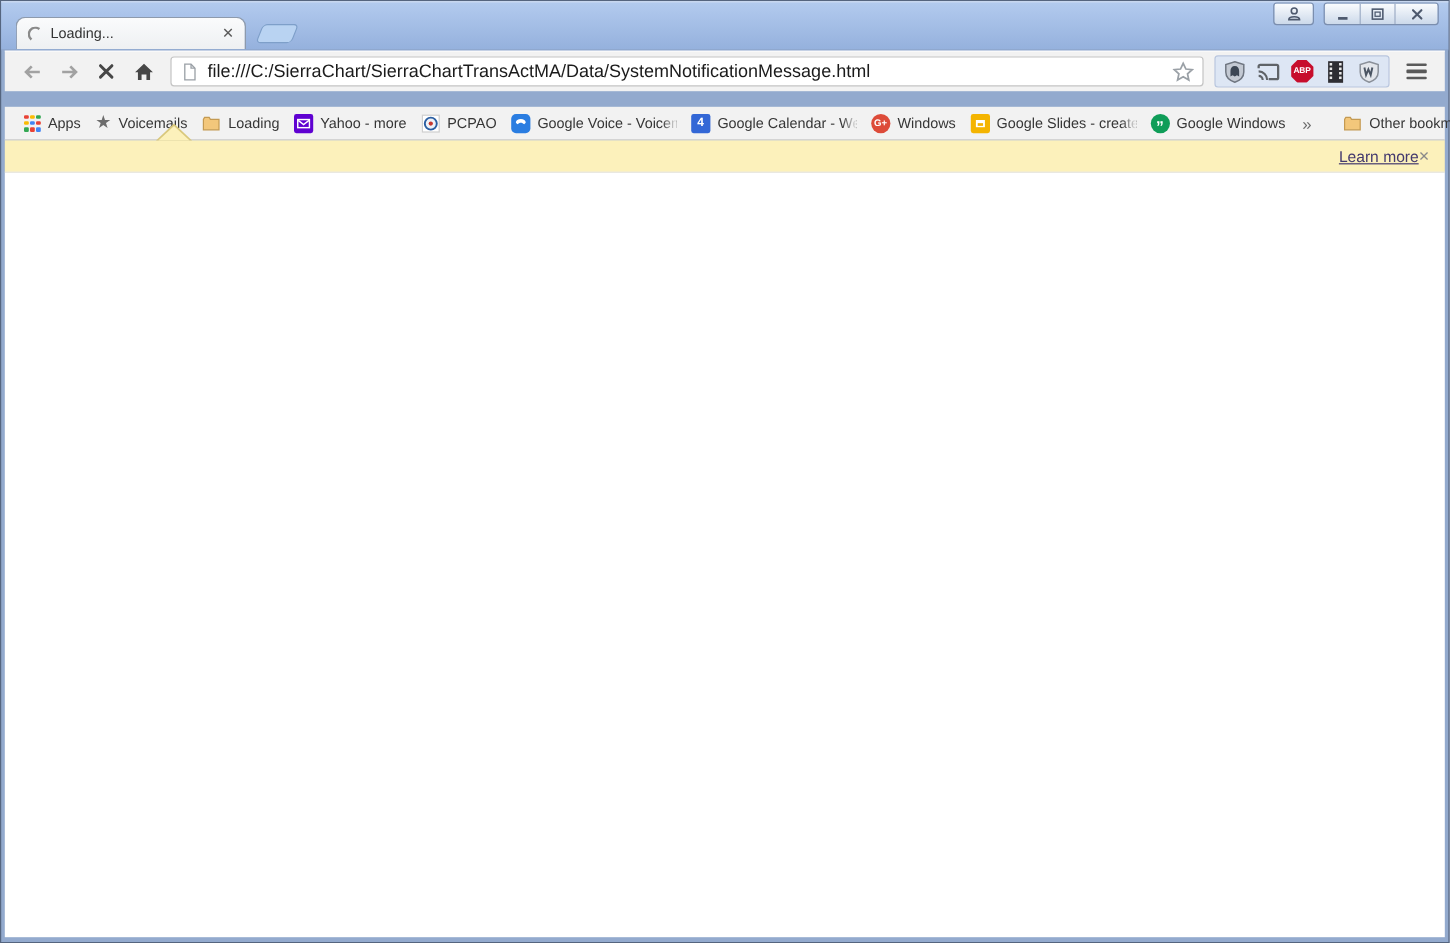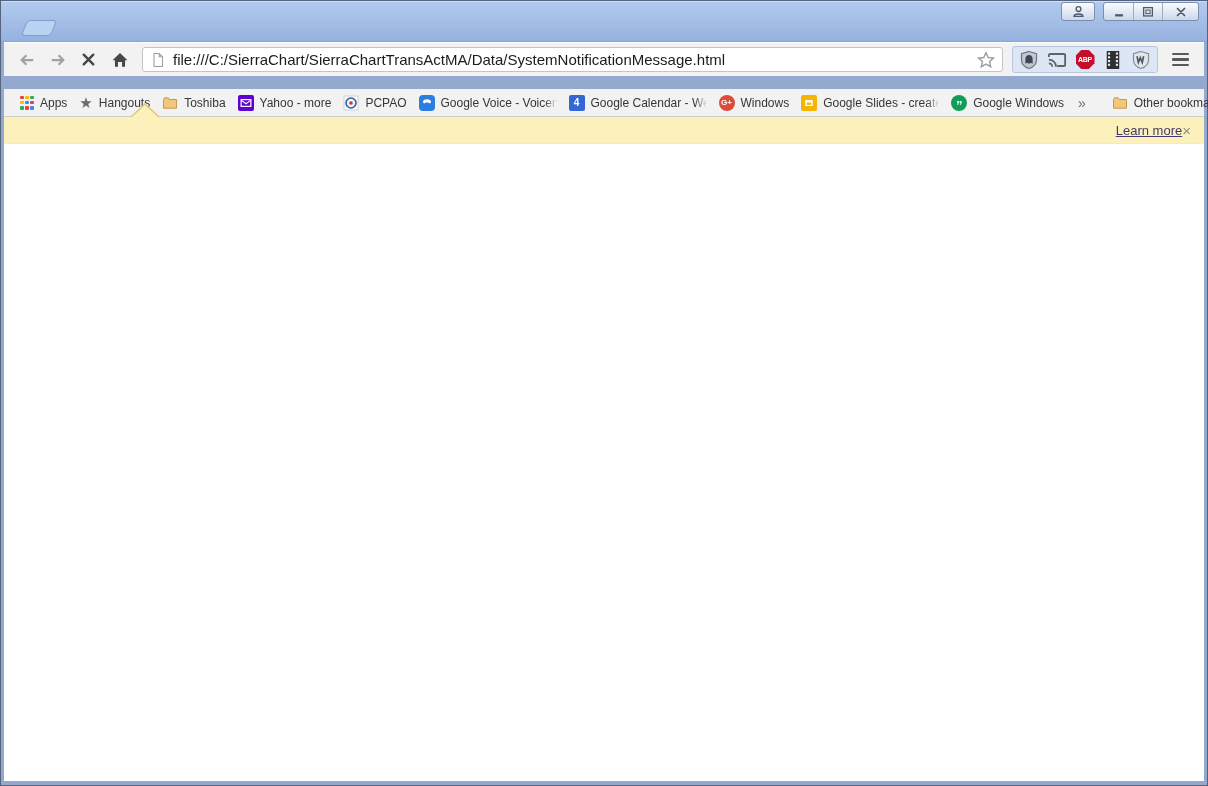--- a/index.html
+++ b/index.html
@@ -83,20 +83,25 @@
 
   .content { flex:1; background:#ffffff; }
 </style>
 </head>
 <body>
 
 <div class="window">
 
   <div class="titlebar">
     <div class="tabstrip">
+      <div class="tab">
+        <span class="spinner"></span>
+        <span class="tab-title">Loading...</span>
+        <span class="tab-close">✕</span>
+      </div>
       <div class="newtab-btn"></div>
     </div>
     <div class="win-controls">
       <div class="profile-btn">
         <svg width="15" height="15" viewBox="0 0 16 16">
           <circle cx="8" cy="5.4" r="2.6" fill="none" stroke="#4d596e" stroke-width="1.4"></circle>
           <path d="M3.2 13.2 c0-3.4 9.6-3.4 9.6 0 Z" fill="none" stroke="#4d596e" stroke-width="1.4"></path>
         </svg>
       </div>
       <div class="win-group">
@@ -212,29 +217,29 @@
           <i></i>
           <i></i>
           <i></i>
           <i></i>
           <i></i>
         </span>
       <span class="bm-label">Apps</span>
     </div>
     <div class="bm-item">
       <span class="bm-star">★</span>
-      <span class="bm-label">Hangouts</span>
+      <span class="bm-label">Voicemails</span>
     </div>
     <div class="bm-item">
       <span class="fav">
         <svg width="16" height="16" viewBox="0 0 16 16">
             <path d="M1.5 4.5 L2.5 2.8 H6.3 L7.3 4.5 H14.5 V13.2 H1.5 Z" fill="#f3c77b" stroke="#c49a52" stroke-width="1"></path>
           </svg>
       </span>
-      <span class="bm-label">Toshiba</span>
+      <span class="bm-label">Loading</span>
     </div>
     <div class="bm-item">
       <span class="fav-sq" style="background:#5f01d1">
         <svg width="12" height="12" viewBox="0 0 16 16">
             <rect x="1.5" y="3.5" width="13" height="9" fill="none" stroke="#fff" stroke-width="1.6"></rect>
             <path d="M2 4.5 L8 9 L14 4.5" fill="none" stroke="#fff" stroke-width="1.6"></path>
           </svg>
       </span>
       <span class="bm-label">Yahoo - more</span>
     </div>

